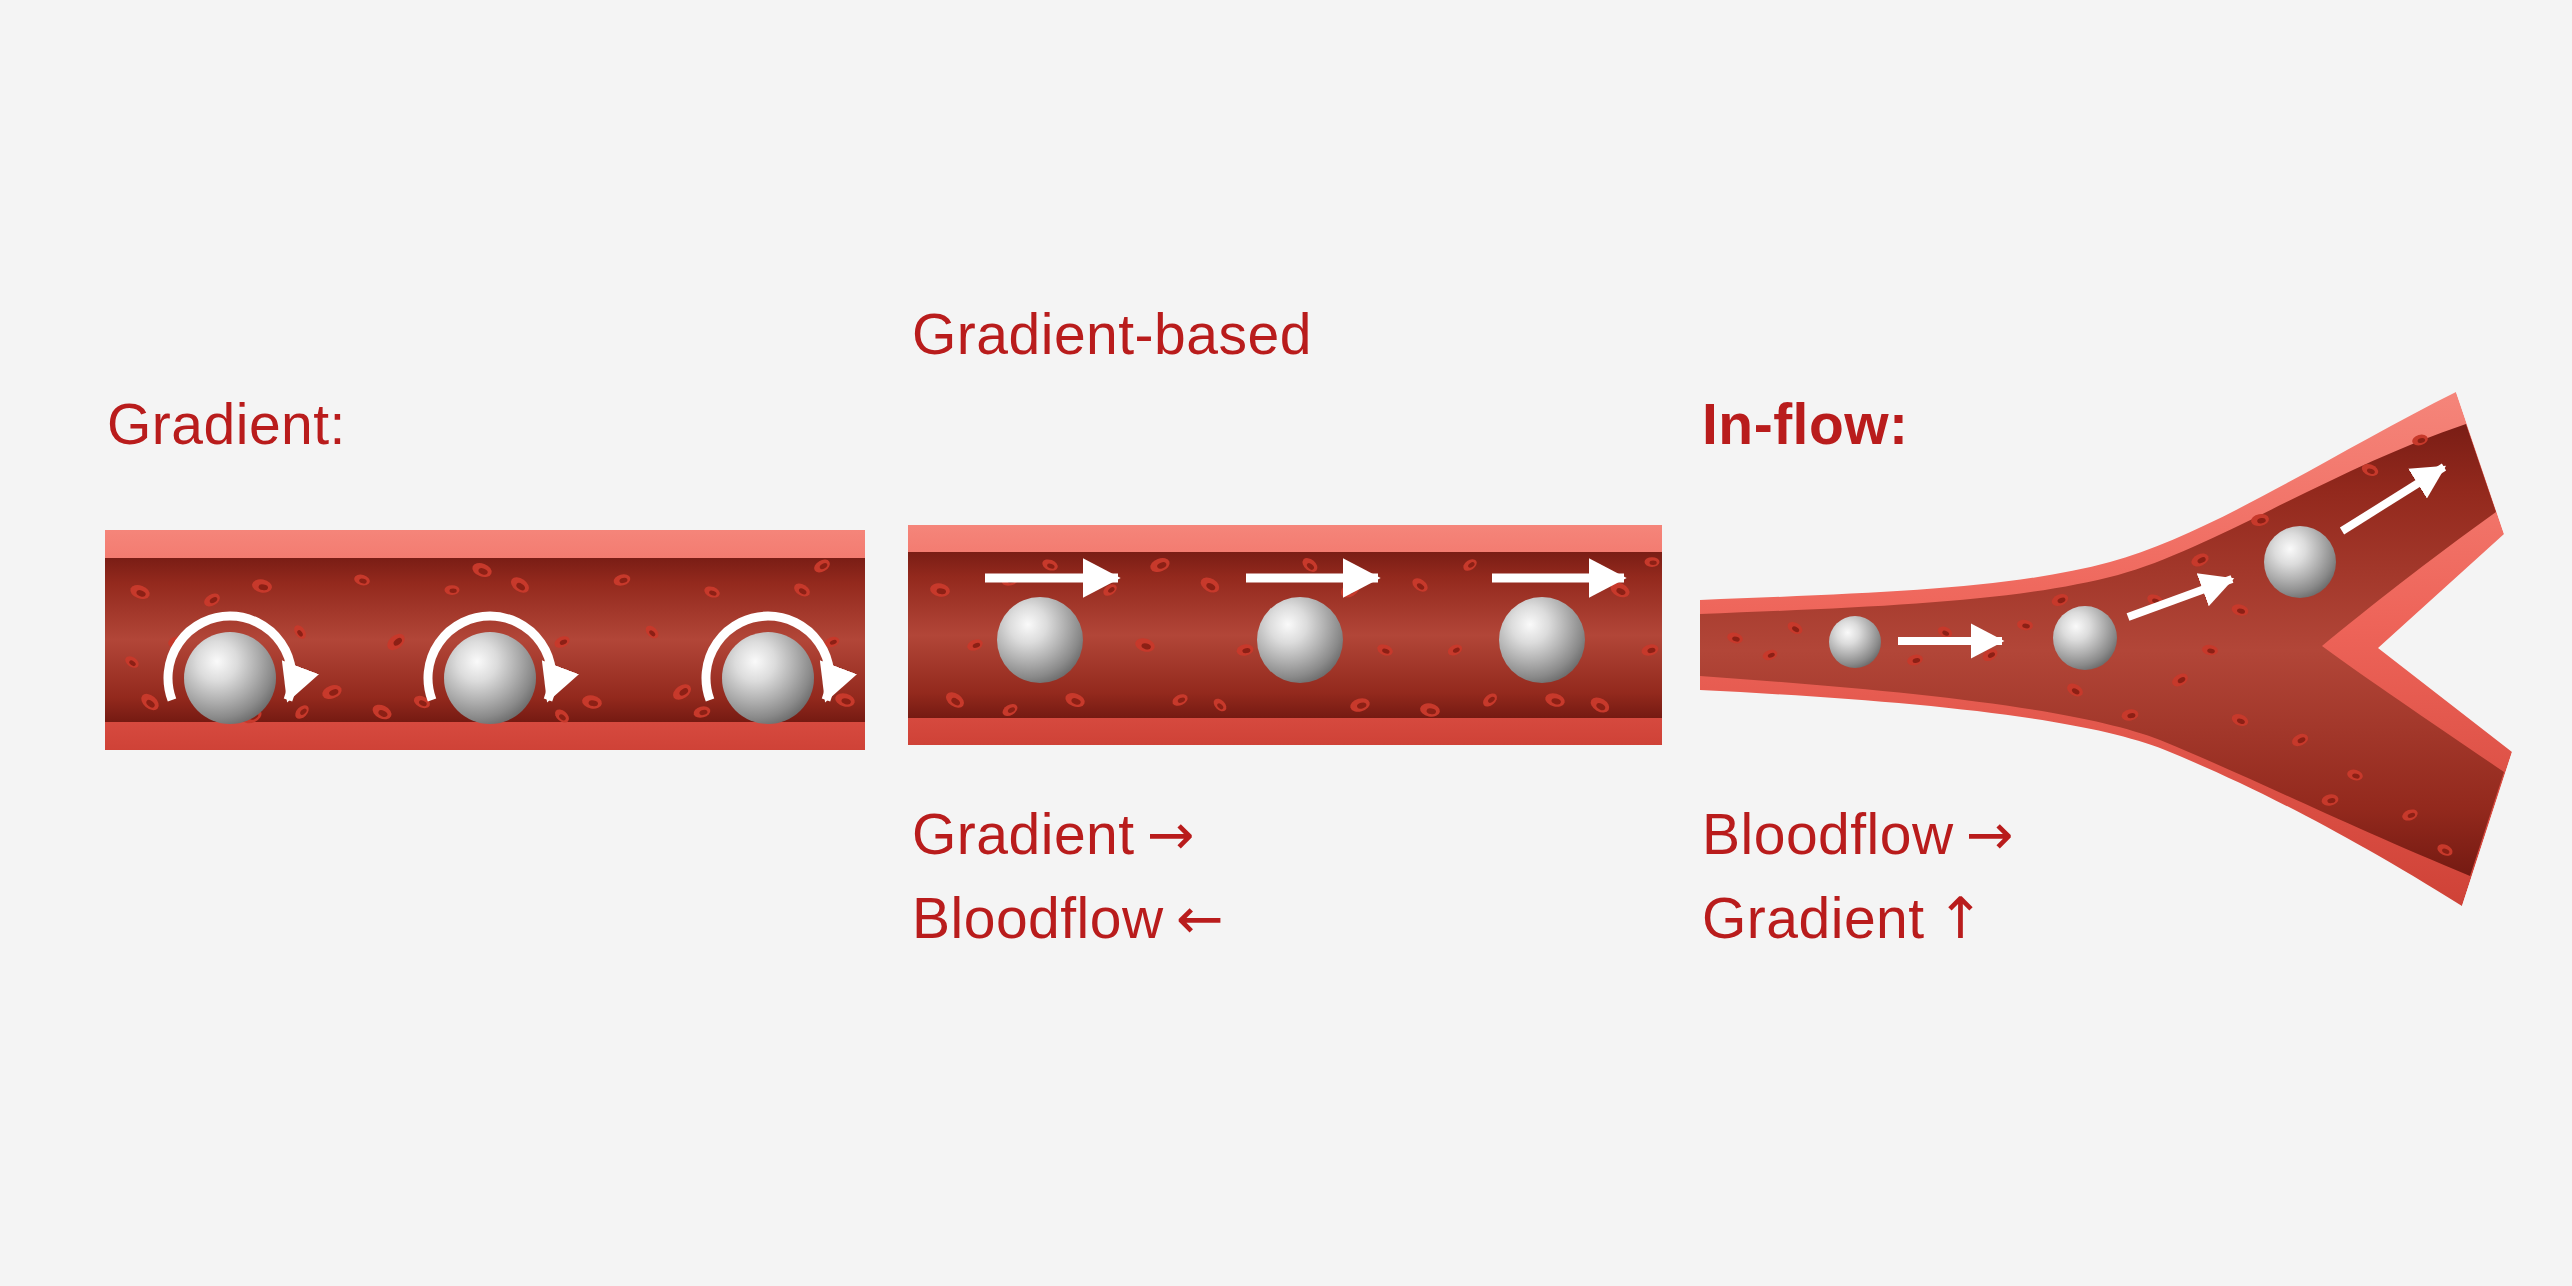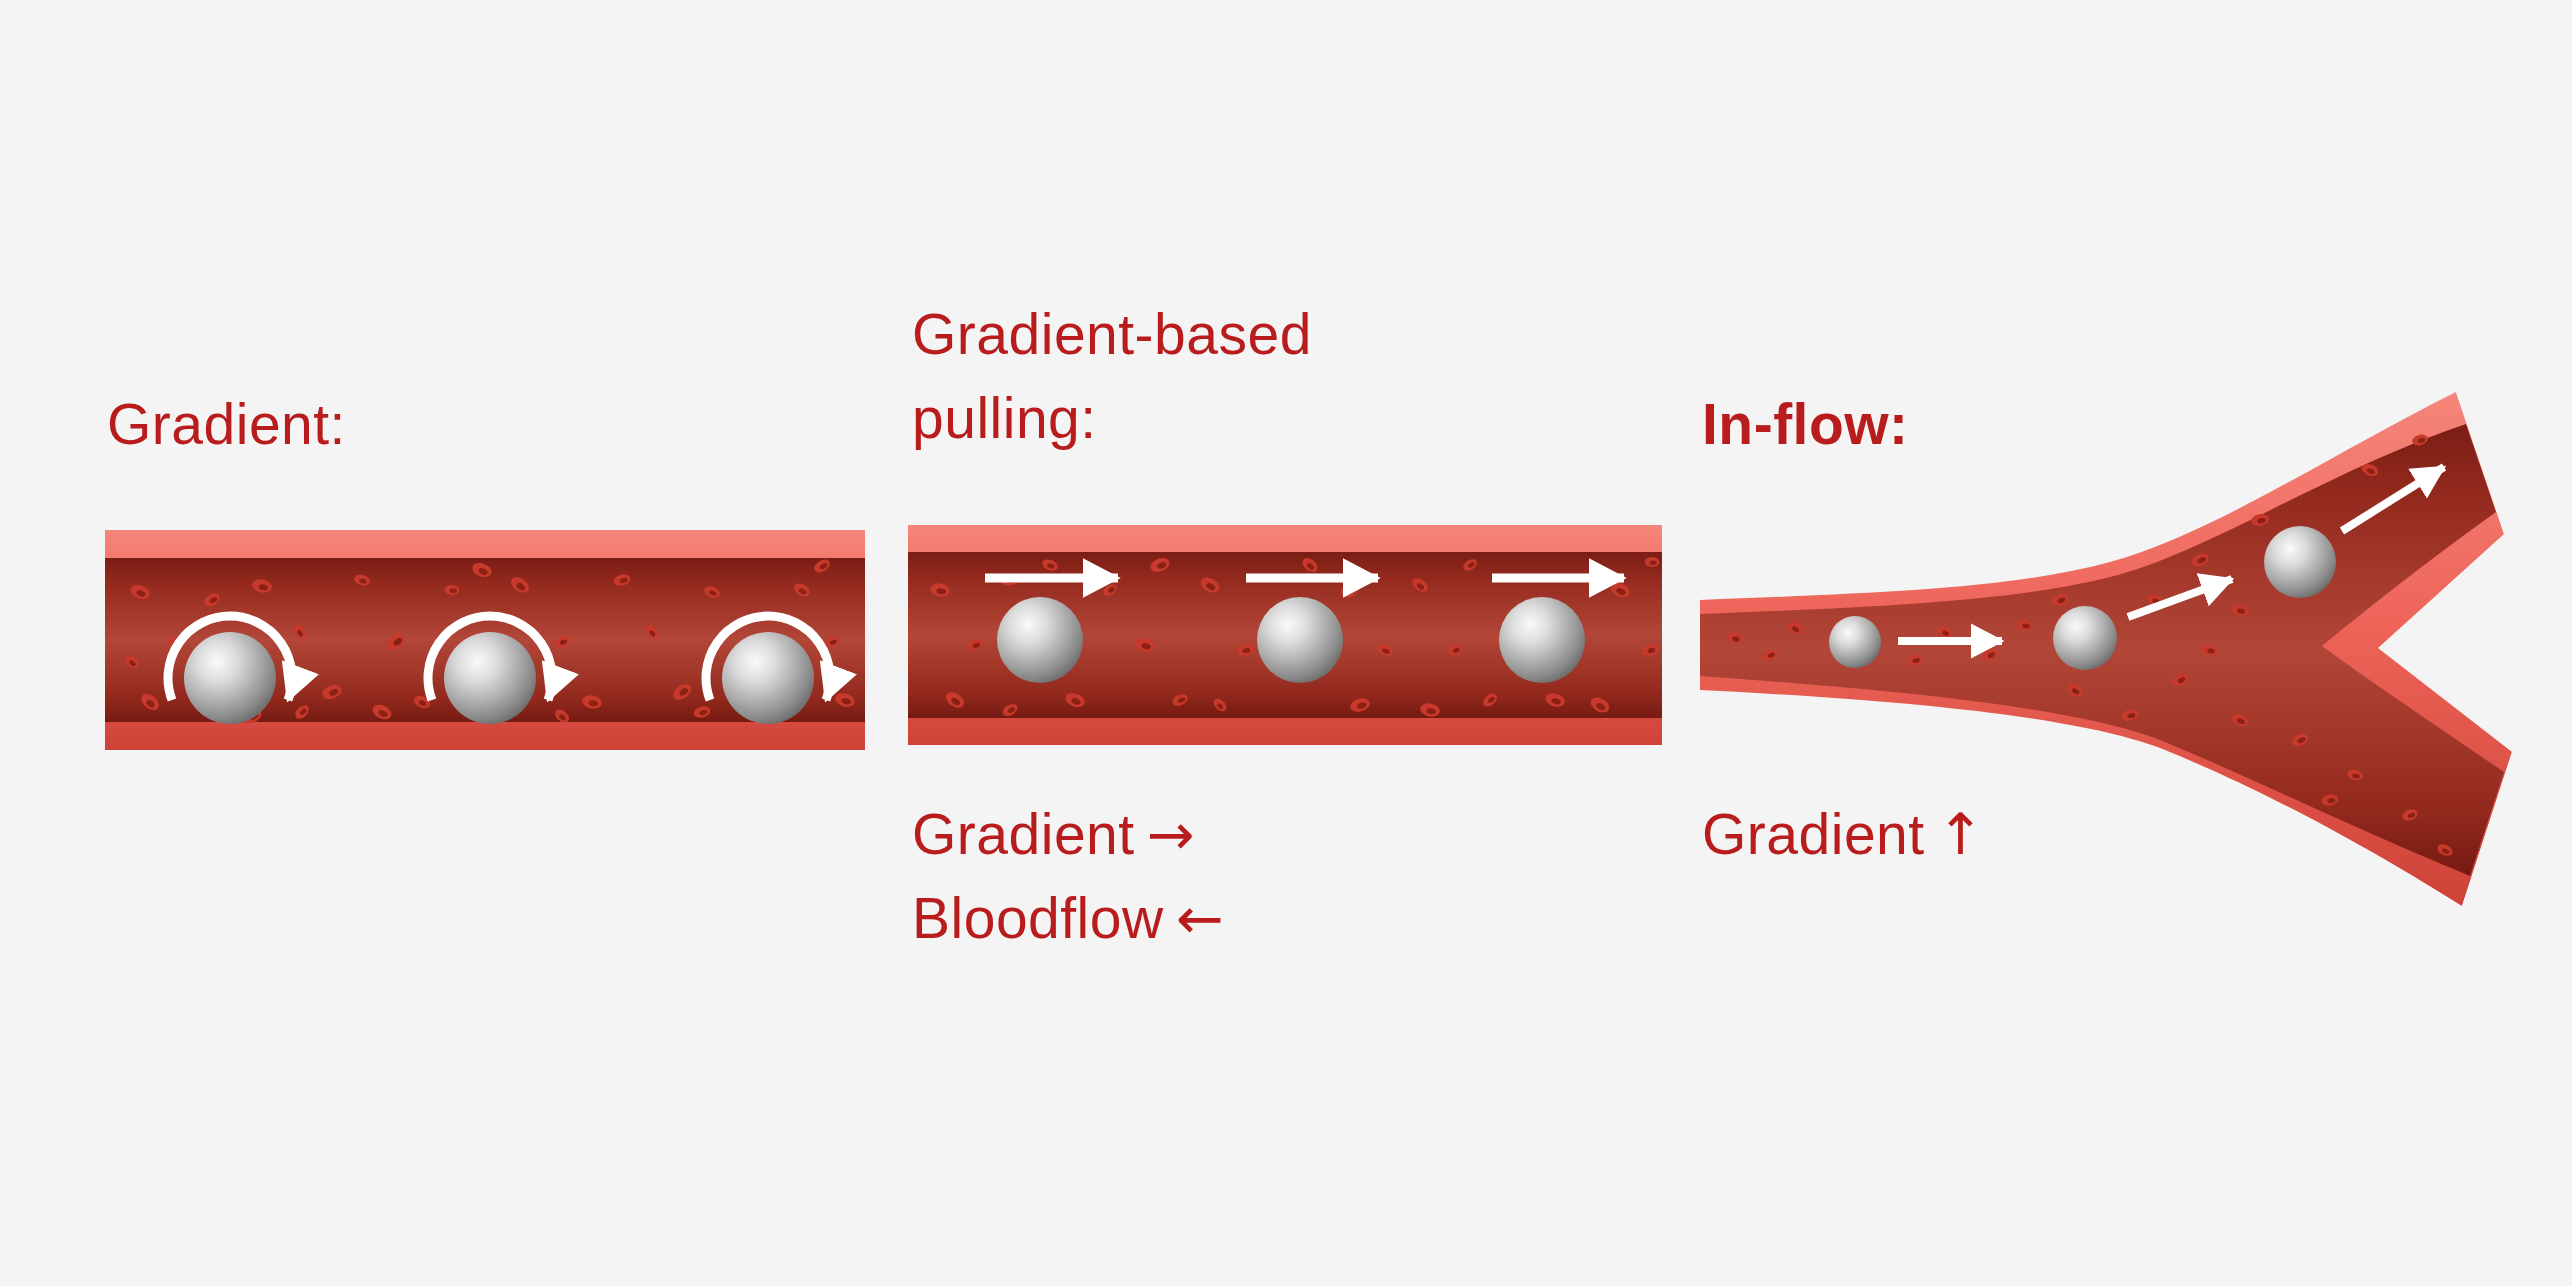--- a/index.html
+++ b/index.html
@@ -205,31 +205,33 @@
       <line x1="2128" y1="617" x2="2232" y2="579" marker-end="url(#arrowW)"></line>
       <line x1="2342" y1="531" x2="2444" y2="467" marker-end="url(#arrowW)"></line>
     </g>
   </g>
 </svg>
 
 <div class="label t-rolling">Gradient:</div>
 
 <div class="label t-pulling">
   <div>Gradient-based</div>
-  <div>pulling:</div>
 </div>
 
 <div class="label t-inflow">In-flow:</div>
 
 <div class="label a-pulling">
   <div>
     <span>Gradient</span><span class="arrow-glyph">→</span>
   </div>
   <div>
     <span>Bloodflow</span><span class="arrow-glyph">←</span>
   </div>
 </div>
 
 <div class="label a-inflow">
   <div>
+    <span>Bloodflow</span><span class="arrow-glyph">→</span>
+  </div>
+  <div>
     <span>Gradient</span><span class="arrow-glyph">↑</span>
   </div>
 </div>
 
 </body></html>

